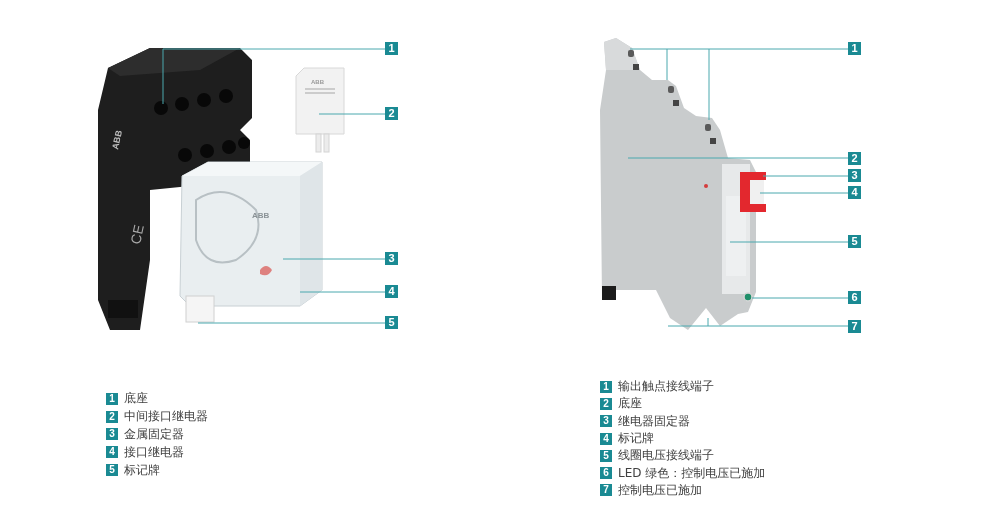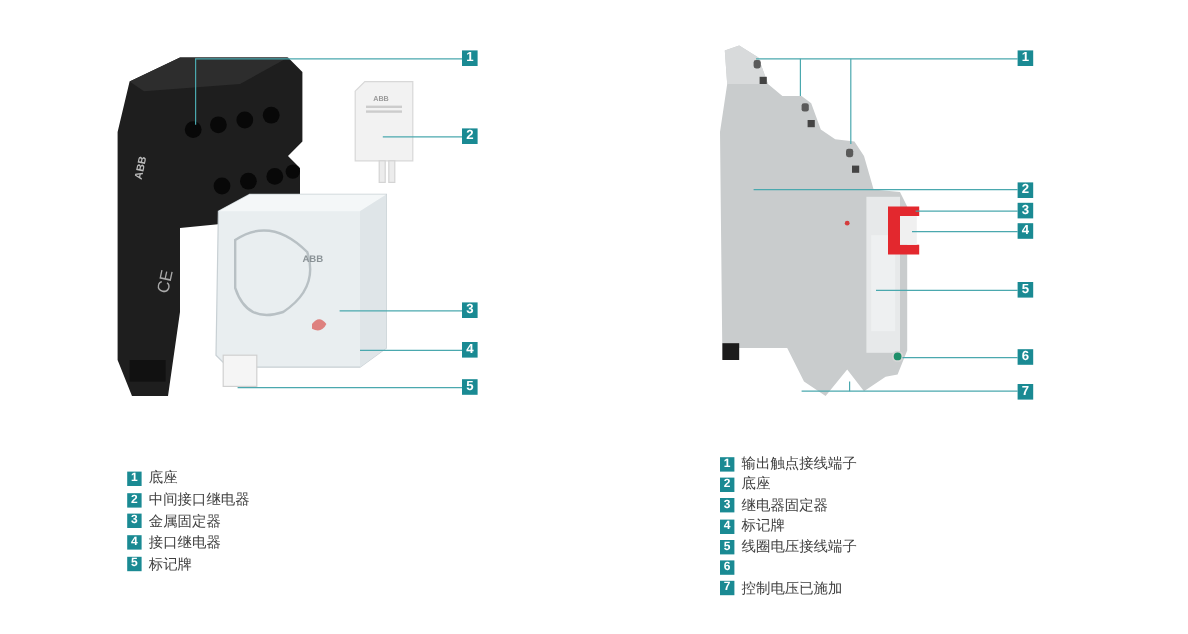--- a/index.html
+++ b/index.html
@@ -160,19 +160,20 @@
     <div class="legend-item">
       <span class="lb">4</span>
       <span class="lt">标记牌</span>
     </div>
     <div class="legend-item">
       <span class="lb">5</span>
       <span class="lt">线圈电压接线端子</span>
     </div>
     <div class="legend-item">
       <span class="lb">6</span>
+      <span class="lt">LED 绿色：控制电压已施加</span>
     </div>
     <div class="legend-item">
       <span class="lb">7</span>
       <span class="lt">控制电压已施加</span>
     </div>
   </div>
 </div>
 
 </body></html>

